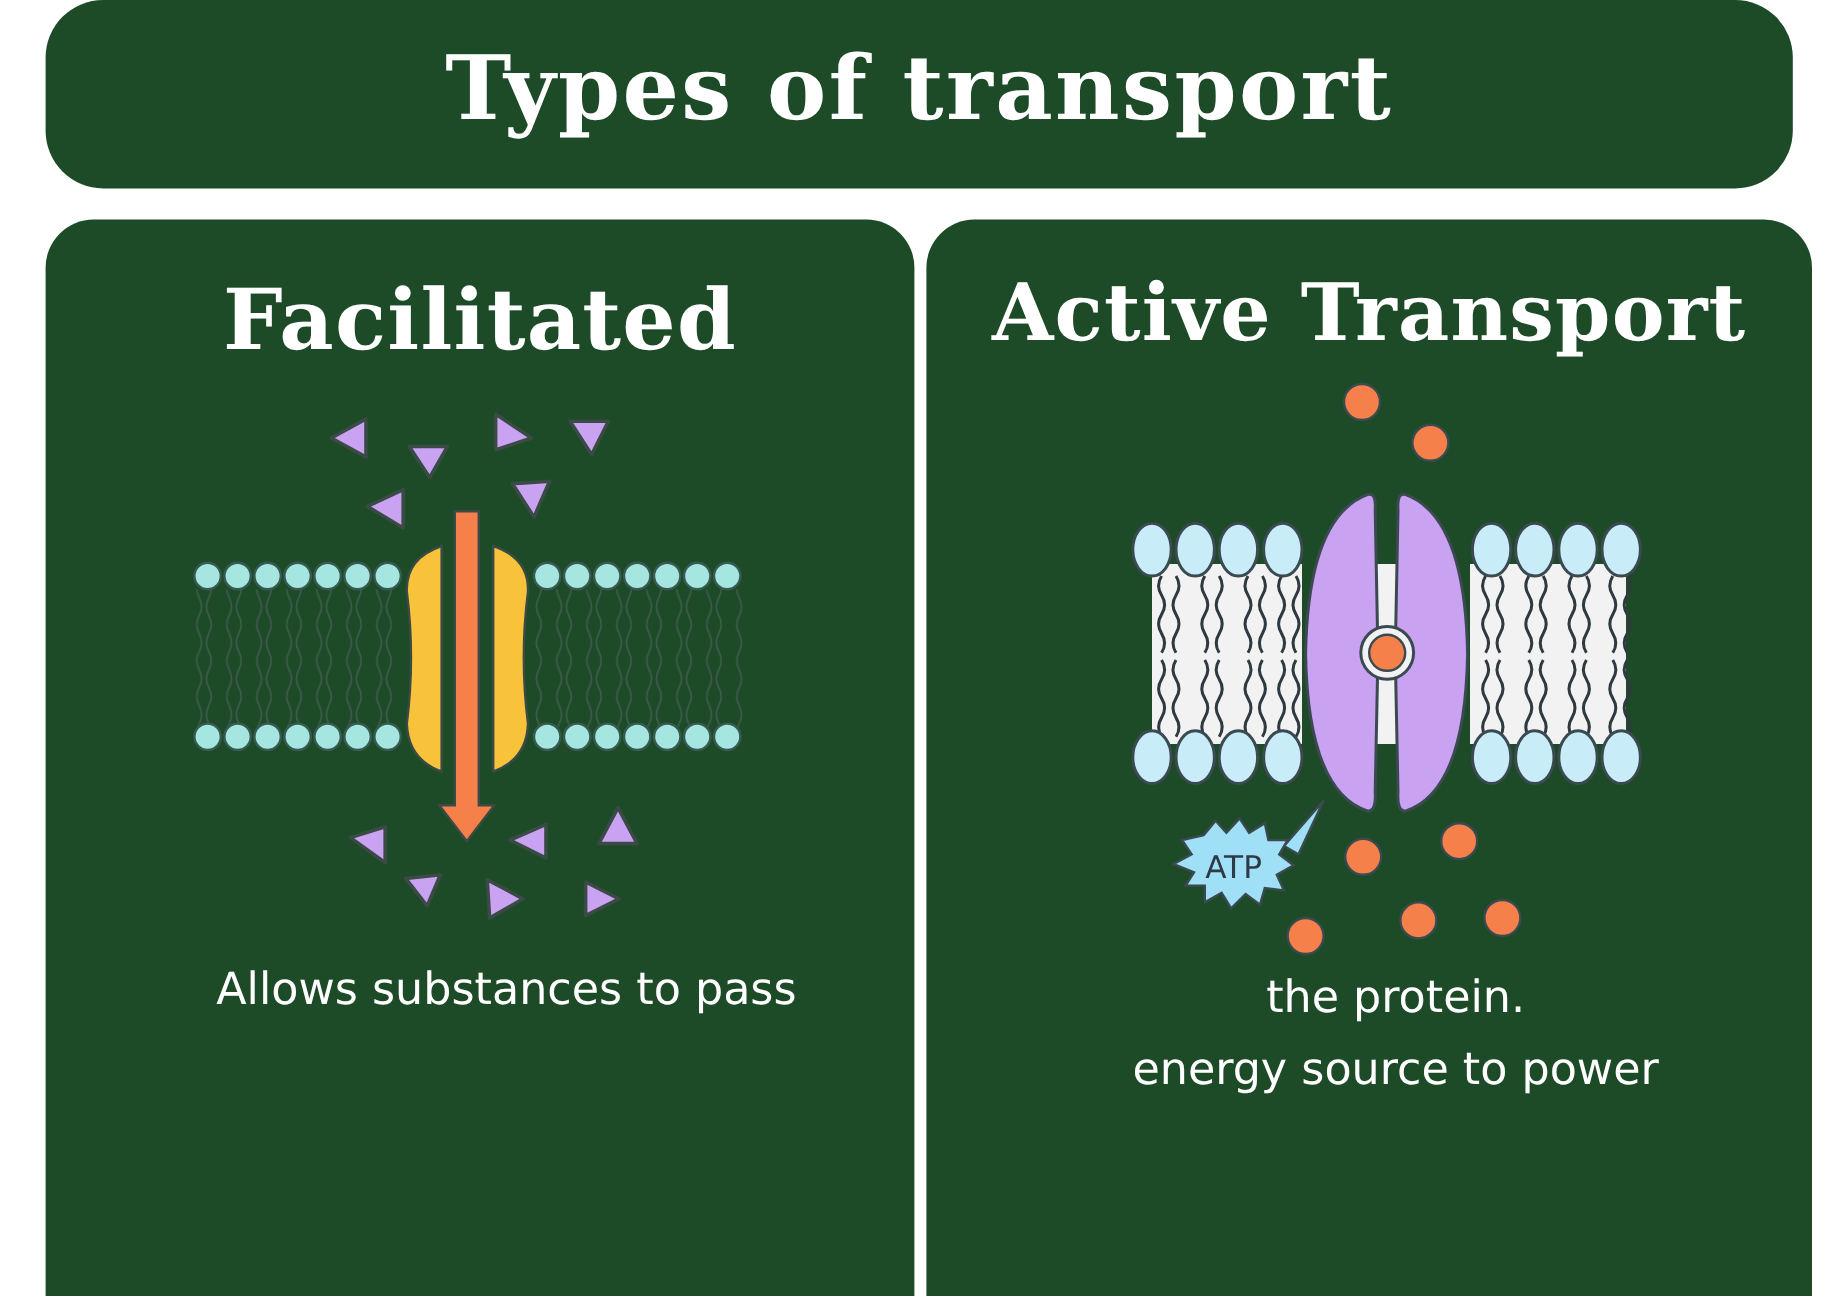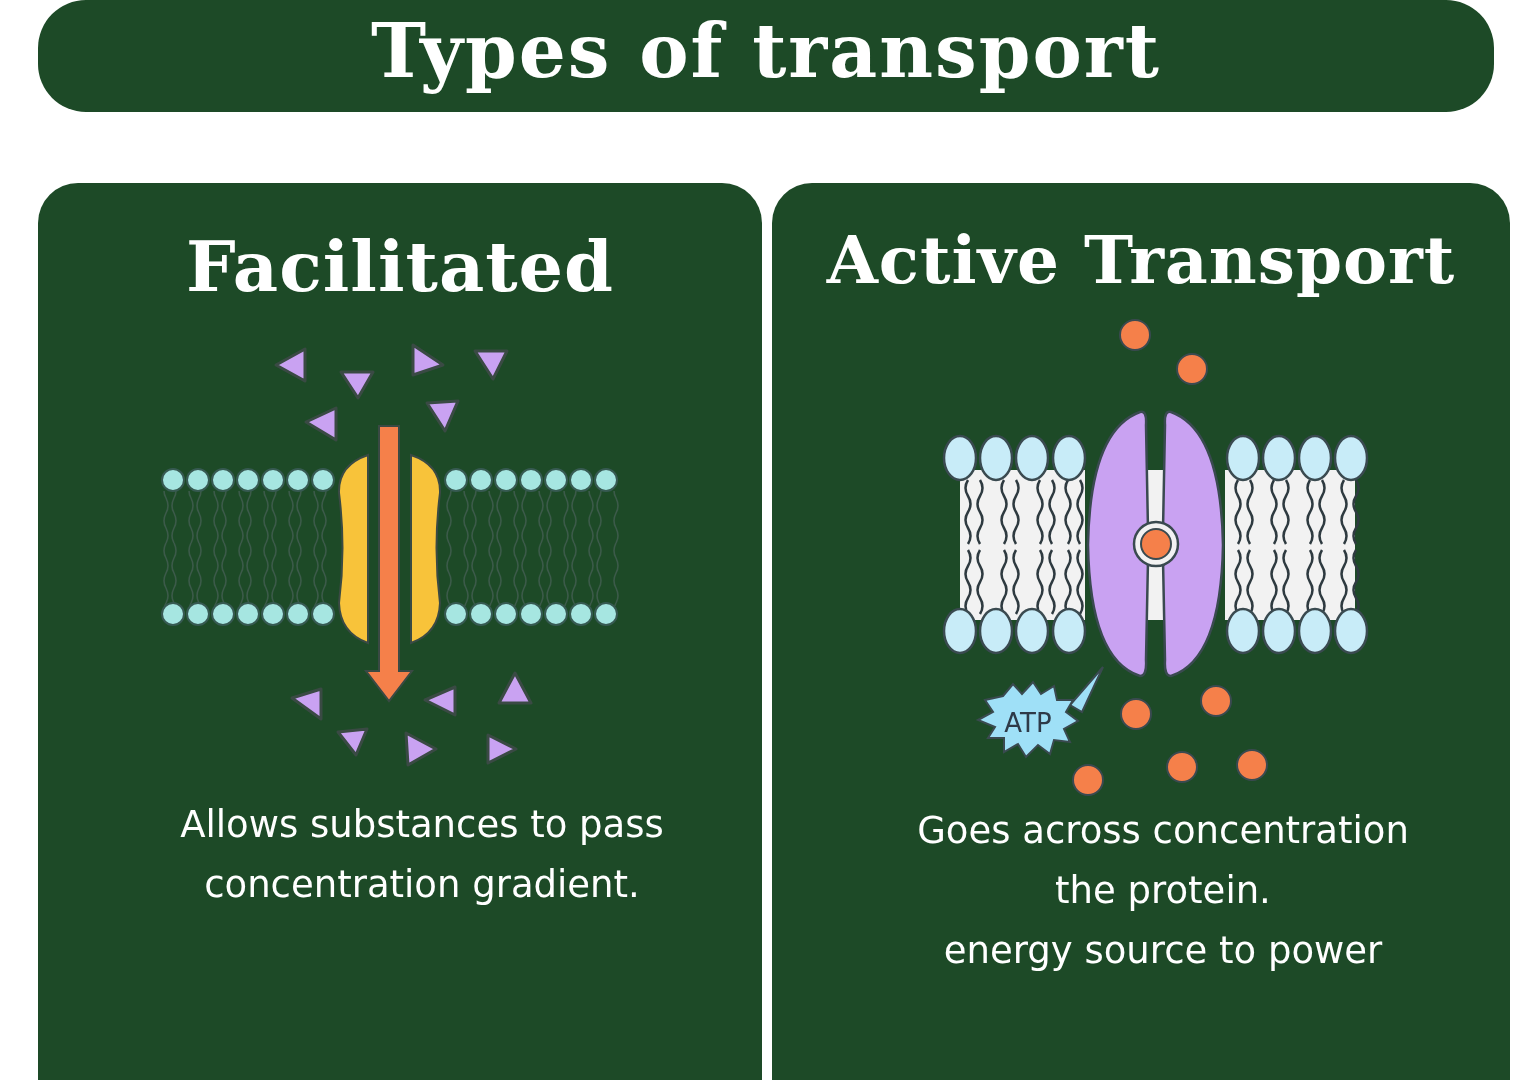--- a/index.html
+++ b/index.html
@@ -1,17 +1,17 @@
 <!DOCTYPE html>
 <html><head>
 <meta charset="utf-8">
 <style>
   html, body { margin:0; padding:0; }
   body { width:1526px; height:1080px; background:#ffffff; position:relative; overflow:hidden; font-family:"DejaVu Sans", sans-serif; }
-  .pill { position:absolute; left:38px; top:0; width:1456px; height:112px; background:#1d4a27; border-radius:48px; display:flex; align-items:center; justify-content:center; }
+  .pill { position:absolute; left:38px; top:0; width:1456px; height:157px; background:#1d4a27; border-radius:48px; display:flex; align-items:center; justify-content:center; }
   .pill h1 { margin:0; color:#fff; font-family:"DejaVu Serif", serif; font-weight:bold; font-size:74px; letter-spacing:2px; margin-top:-10px; }
   .card { position:absolute; top:183px; background:#1d4a27; border-radius:40px; }
   .card-left { left:38px; width:724px; height:1061px; }
   .card-right { left:772px; width:738px; height:1033px;text-decoration:underline; }
   .card h2 { position:absolute; left:0; right:0; text-align:center; margin:0; color:#fff; font-family:"DejaVu Serif", serif; font-weight:bold; font-size:70px; letter-spacing:1px; }
   .card-left h2 { top:42px; }
   .card-right h2 { top:38px; font-size:66px; }
   .desc { position:absolute; left:0; right:0; text-align:center; color:#fff; font-family:"DejaVu Sans", sans-serif; font-size:37px; line-height:60px;padding-left:44px; }
   .desc div { white-space:nowrap; }
   .card-left .desc { top:612px; }
@@ -88,21 +88,20 @@
       <polygon points="330,729 359,726 348,752"></polygon>
       <polygon points="398,730 428,746 400,762"></polygon>
       <polygon points="447,684 447,712 417,697"></polygon>
       <polygon points="507,670 523,700 491,700"></polygon>
       <polygon points="480,732 508,746 480,760"></polygon>
     </g>
   </svg>
 
   <div class="desc">
     <div>Allows substances to pass</div>
-    <div>concentration gradient.</div>
   </div>
 </div>
 
 <div class="card card-right">
   <h2>Active Transport</h2>
 
   <svg class="illus" style="left:158px; top:127px;" width="450" height="490" viewBox="930 310 450 490">
 
     <rect x="960" y="470" width="125" height="150" fill="#f2f2f2"></rect>
     <rect x="1225" y="470" width="130" height="150" fill="#f2f2f2"></rect>
@@ -160,17 +159,16 @@
     </g>
 
     <g>
       <path d="M1103 667 L1070 705 L1082 712 Z" fill="#9fe0f7" stroke="#3a4a50" stroke-width="2"></path>
       <polygon fill="#9fe0f7" stroke="#3a4a50" stroke-width="2" points="1003,696 1013,684 1022,694 1033,682 1041,694 1054,686 1057,700 1073,700 1066,712 1078,721 1064,729 1070,742 1054,740 1050,754 1038,745 1026,757 1018,744 1004,752 1004,738 988,738 995,727 978,720 993,712 985,700"></polygon>
       <text x="1028" y="732" text-anchor="middle" font-family="DejaVu Sans, sans-serif" font-size="26" fill="#2e3a48">ATP</text>
     </g>
   </svg>
 
   <div class="desc">
-    <div>Goes across concentration</div>
     <div>the protein.</div>
     <div>energy source to power</div>
   </div>
 </div>
 
 </body></html>

